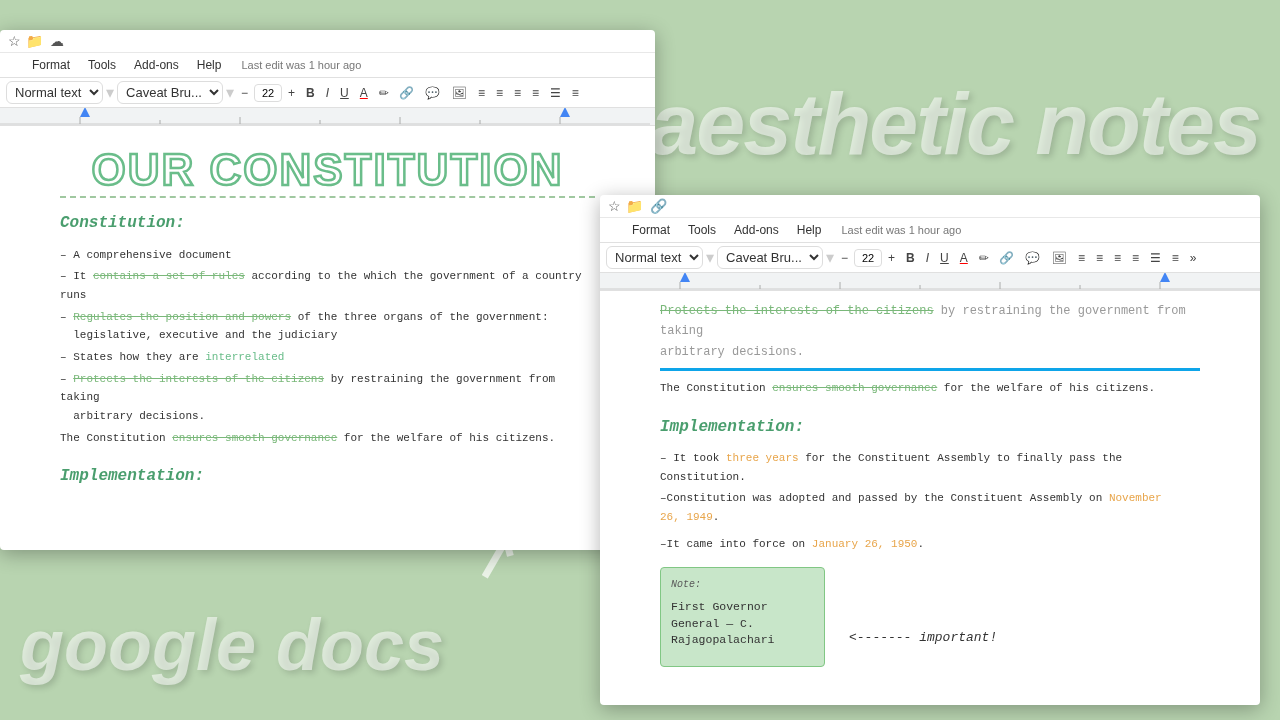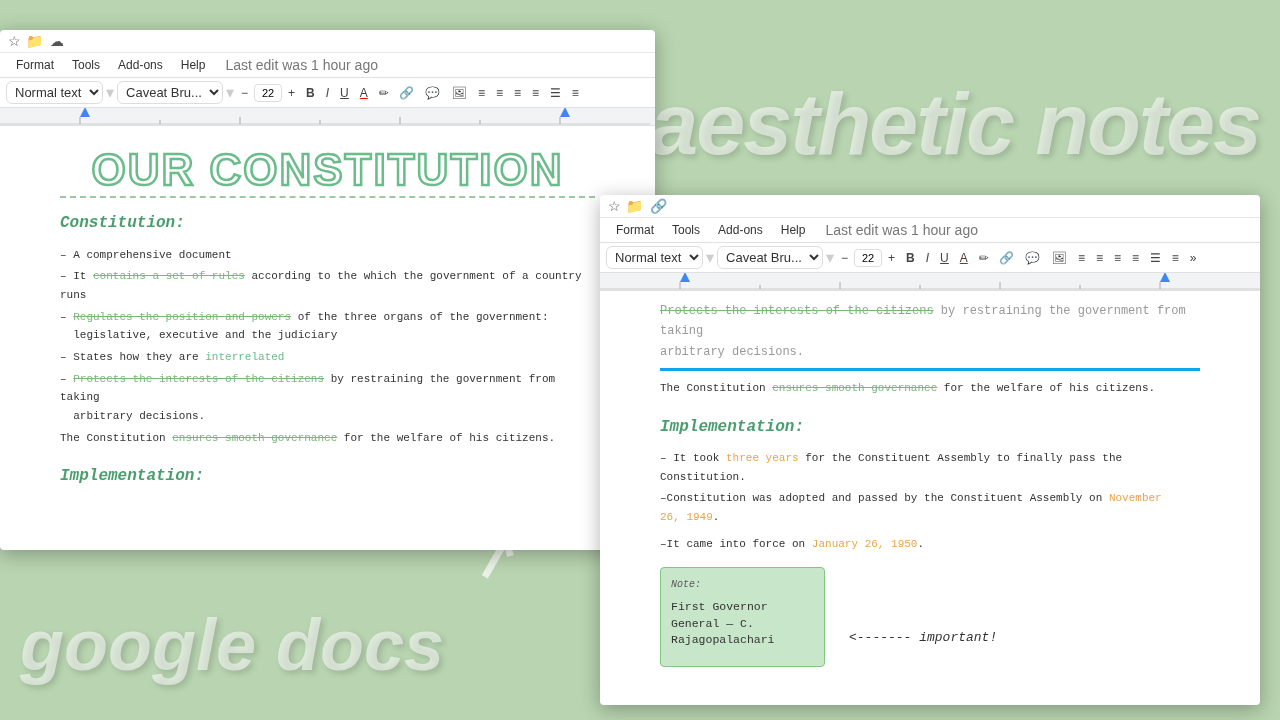--- a/index.html
+++ b/index.html
@@ -91,32 +91,32 @@
     }
     .toolbar-icon {
       font-size: 14px;
       cursor: pointer;
       color: #555;
     }
     .menu-bar {
       display: flex;
       align-items: center;
       gap: 2px;
-      padding: 2px 8px;
+      padding: 2px 24px;
       border-bottom: 1px solid #e0e0e0;
       font-size: 12px;
     }
     .menu-item {
       padding: 3px 8px;
       cursor: pointer;
       color: #333;
       border-radius: 3px;
     }
     .last-edit {
-      font-size: 14px;
+      font-size: 11px;
       color: #777;
       margin-left: 10px;
     }
 
     .format-toolbar {
       display: flex;
       align-items: center;
       gap: 3px;
       padding: 3px 6px;
       border-bottom: 1px solid #e0e0e0;

